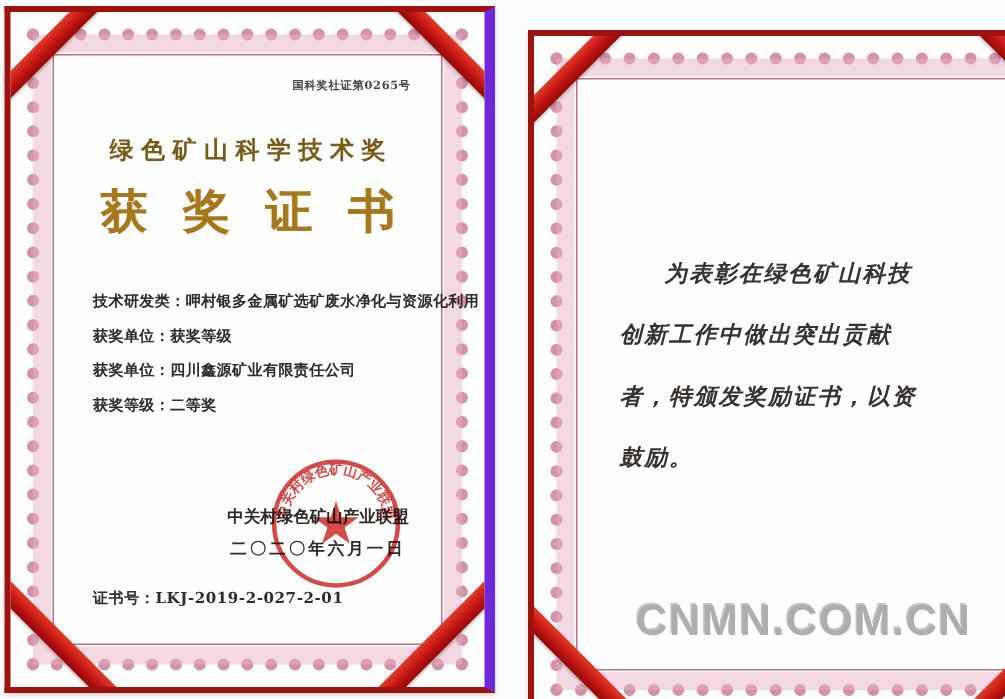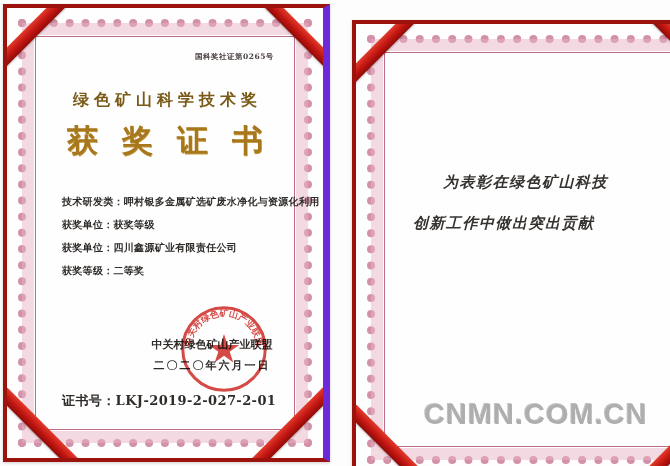--- a/index.html
+++ b/index.html
@@ -30,21 +30,21 @@
               font-size:31px;font-weight:bold;color:#a6771d;letter-spacing:24px;padding-left:24px;
               box-sizing:border-box;text-shadow:.5px .5px 0 #c79b45;}
   .cert-body{position:absolute;left:55px;top:182px;width:250px;font-size:10px;font-weight:bold;
              color:#2e2b28;line-height:23px;letter-spacing:.3px;}
   .frow{white-space:nowrap;}
   .frow.cont{padding-left:38px;}
   .sign{position:absolute;left:95px;top:326px;width:220px;text-align:center;
         font-size:11px;font-weight:bold;color:#2e2b28;line-height:21px;}
   .sign .date{letter-spacing:2px;}
   .seal{position:absolute;left:172px;top:296px;width:90px;height:90px;opacity:.85;mix-blend-mode:multiply;}
-  .cert-no{position:absolute;left:55px;top:384px;font-size:13px;font-weight:bold;color:#2e2b28;letter-spacing:.4px;}
+  .cert-no{position:absolute;left:55px;top:384px;font-size:10px;font-weight:bold;color:#2e2b28;letter-spacing:.4px;}
   
   .message{position:absolute;left:57px;top:138px;width:212px;font-size:15px;color:#35322f;
            font-style:italic;font-weight:bold;line-height:41px;letter-spacing:1.5px;}
   .message .ml{white-space:nowrap;}
   .message .ml.indent{text-indent:2em;}
   
   .watermark{position:absolute;left:424px;top:398px;z-index:20;
              font-family:"Liberation Sans","DejaVu Sans",sans-serif;font-weight:bold;font-size:29px;
              color:#a8a8a8;letter-spacing:1px;opacity:.92;
              text-shadow:1px 1px 0 rgba(255,255,255,.95),-1px -1px 0 rgba(110,110,110,.45);}
@@ -108,17 +108,19 @@
     <div class="lace-line"></div>
 
     <div class="ribbon tl"></div>
     <div class="ribbon tr"></div>
     <div class="ribbon bl"></div>
     <div class="ribbon br"></div>
 
     <div class="message">
       <div class="ml indent">为表彰在绿色矿山科技</div>
       <div class="ml">创新工作中做出突出贡献</div>
+      <div class="ml">者，特颁发奖励证书，以资</div>
+      <div class="ml">鼓励。</div>
     </div>
   </div>
 
   <div class="watermark">CNMN.COM.CN</div>
 </div>
 
 </body></html>

